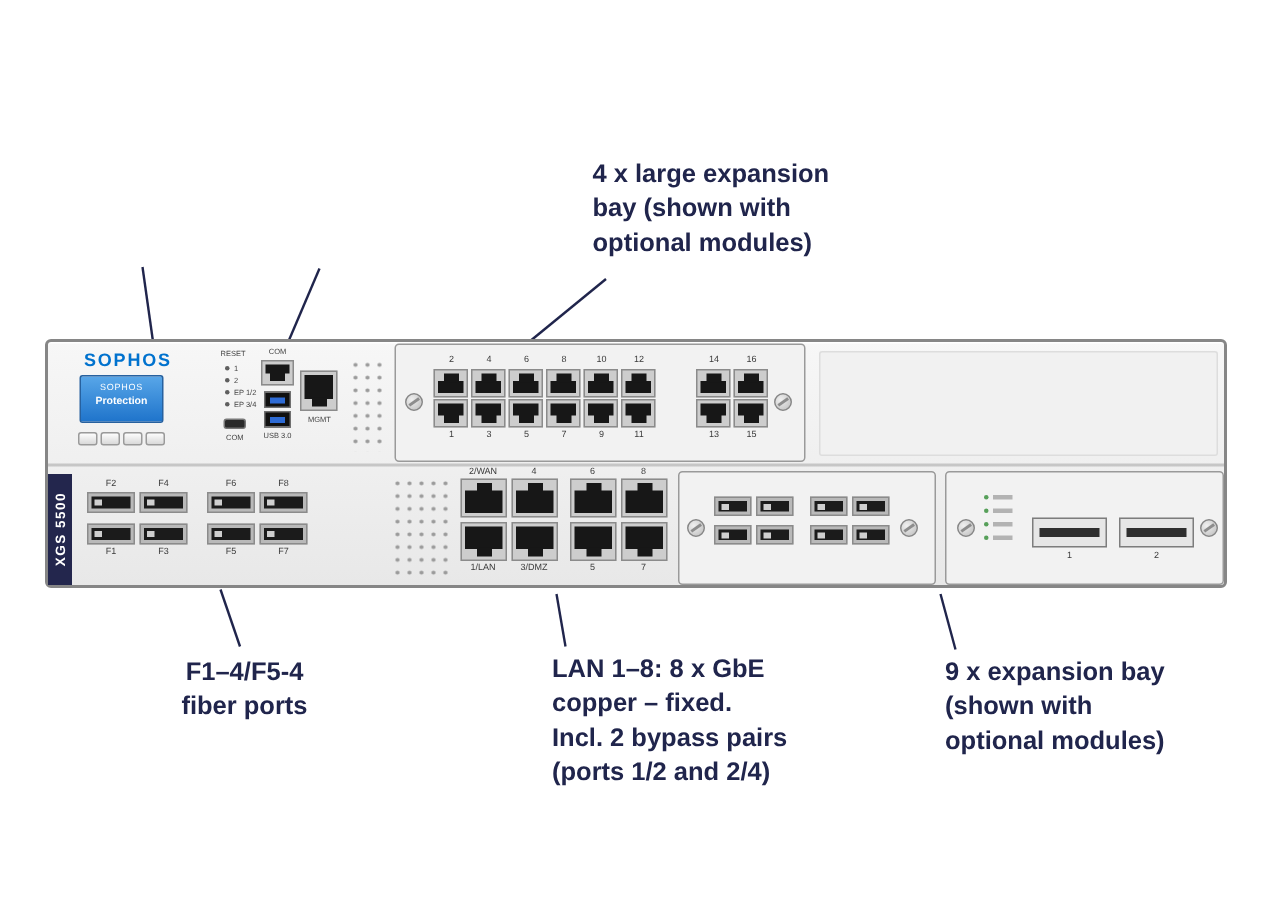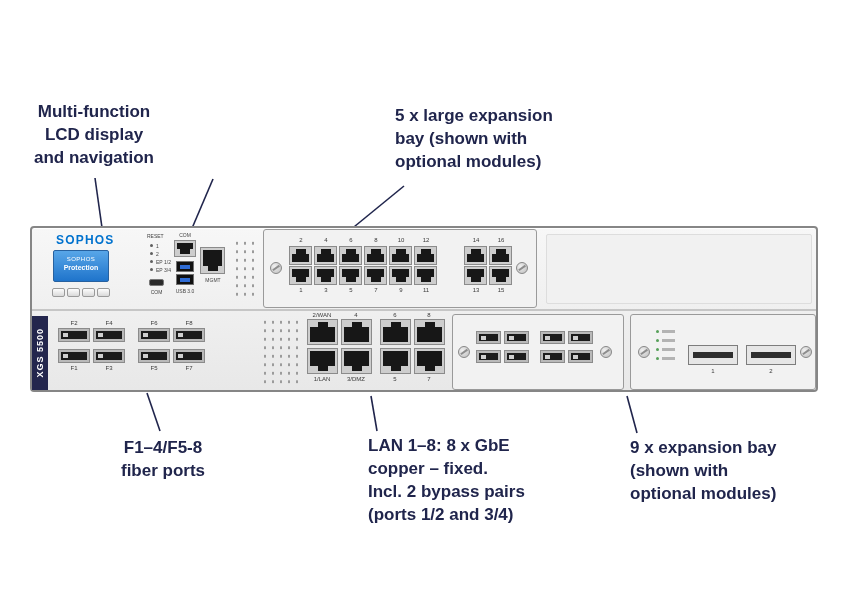--- a/index.html
+++ b/index.html
@@ -87,32 +87,29 @@
 
   <svg class="lines" width="850" height="610" viewBox="0 0 850 610">
     <line x1="95" y1="178" x2="105" y2="249"></line>
     <line x1="213" y1="179" x2="190" y2="233"></line>
     <line x1="404" y1="186" x2="349" y2="231"></line>
     <line x1="160" y1="431" x2="147" y2="393"></line>
     <line x1="377" y1="431" x2="371" y2="396"></line>
     <line x1="637" y1="433" x2="627" y2="396"></line>
   </svg>
 
-  <div class="callout center" style="left:18px;top:100px;width:152px">Multi-function
-LCD display
-and navigation</div>
-  <div class="callout" style="left:395px;top:104px;width:205px">5 x large expansion
+  <div class="callout" style="left:395px;top:104px;width:205px">4 x large expansion
 bay (shown with
 optional modules)</div>
-  <div class="callout center" style="left:83px;top:436px;width:160px">F1–4/F5-8
+  <div class="callout center" style="left:83px;top:436px;width:160px">F1–4/F5-4
 fiber ports</div>
   <div class="callout" style="left:368px;top:434px;width:215px">LAN 1–8: 8 x GbE
 copper – fixed.
 Incl. 2 bypass pairs
-(ports 1/2 and 3/4)</div>
+(ports 1/2 and 2/4)</div>
   <div class="callout" style="left:630px;top:436px;width:200px">9 x expansion bay
 (shown with
 optional modules)</div>
 
   <div class="chassis"></div>
   <div class="seam"></div>
   <div class="plate"></div>
 
   <div class="brand">SOPHOS</div>
   <div class="lcd">

